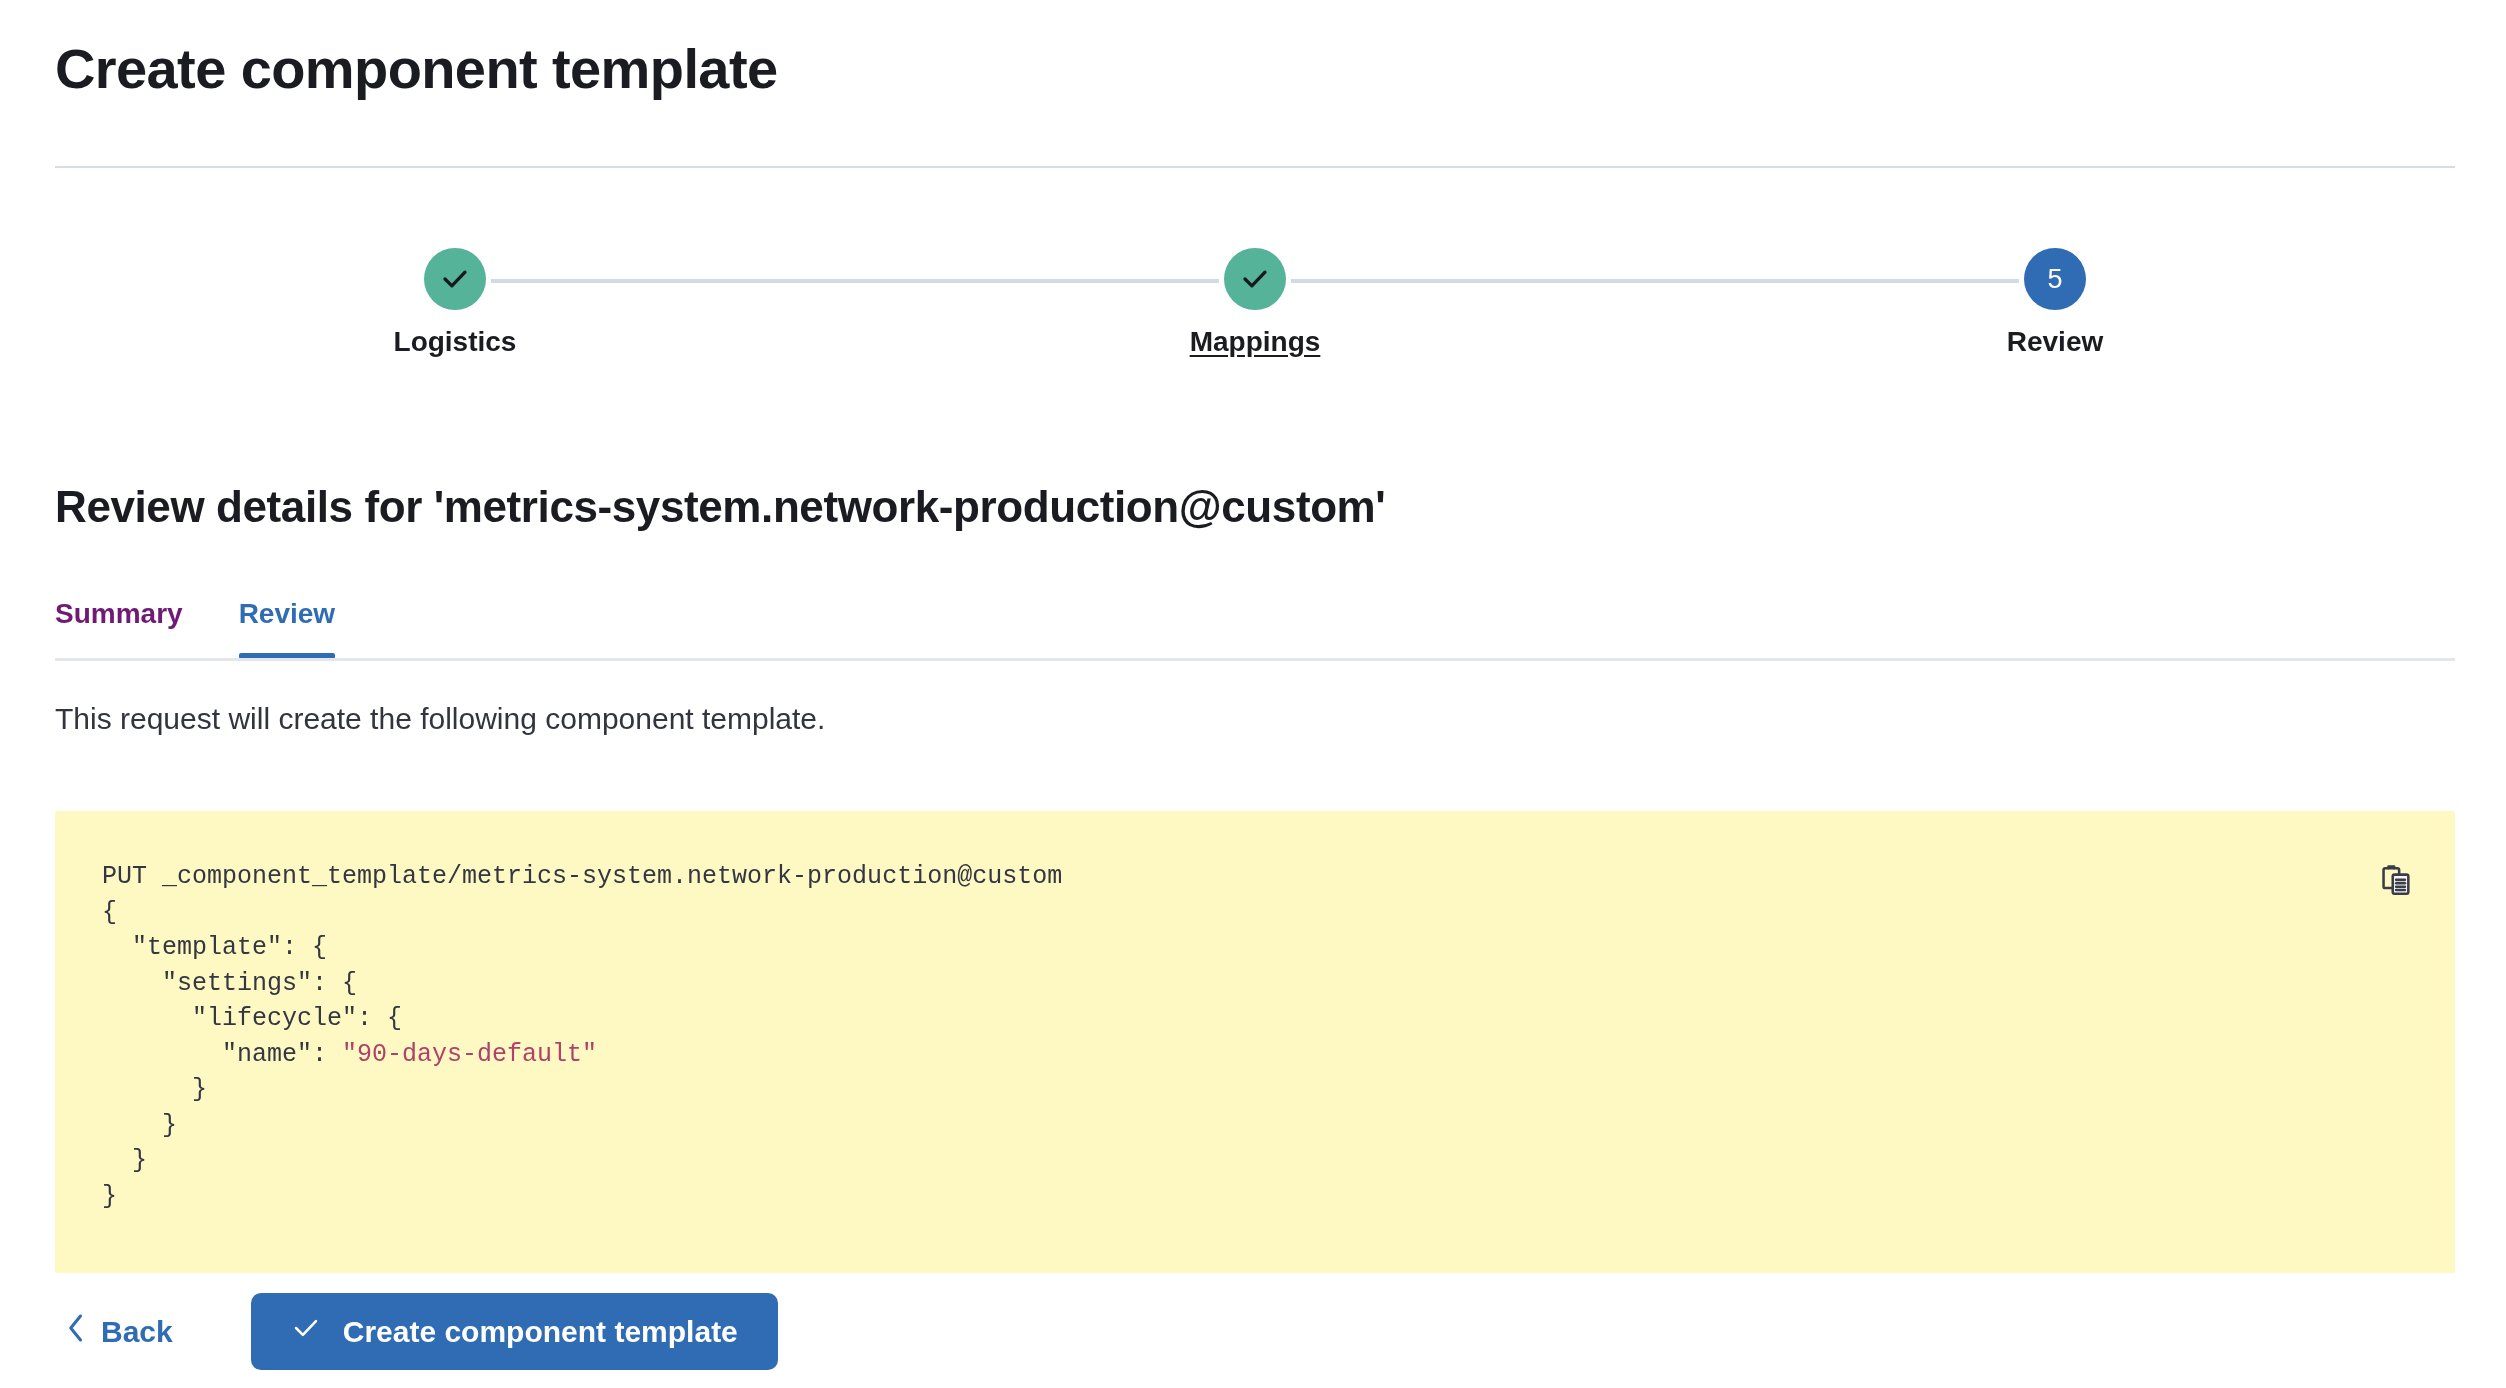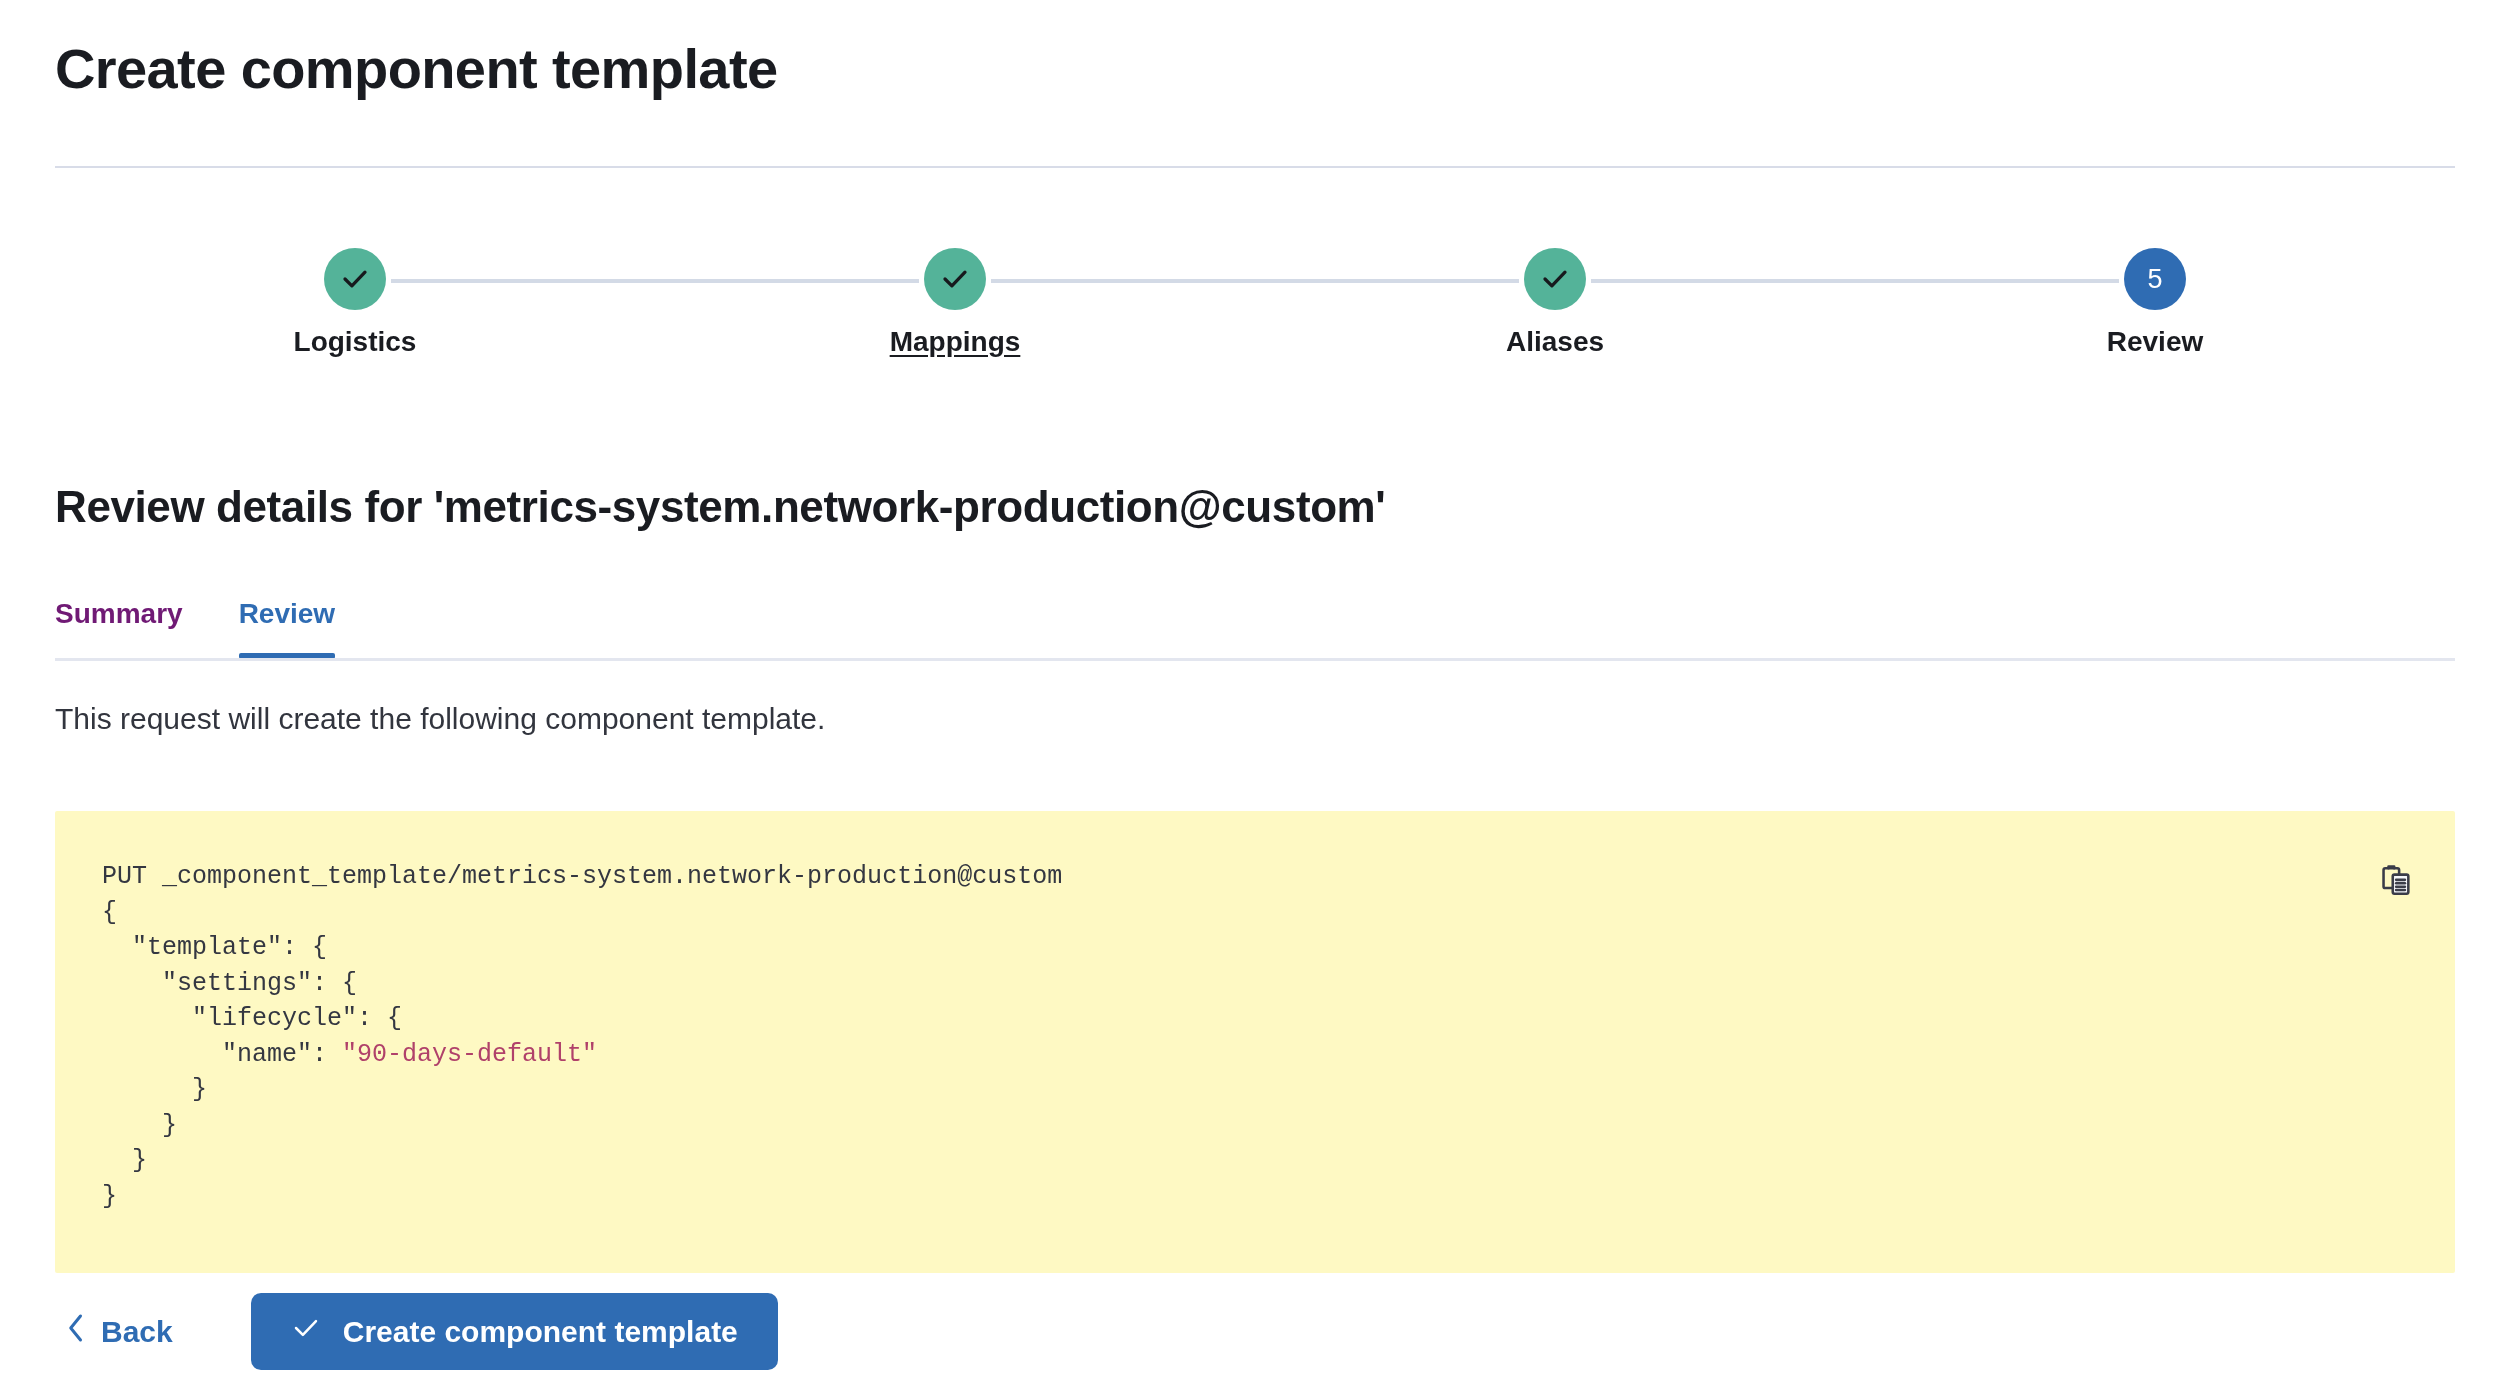--- a/index.html
+++ b/index.html
@@ -262,30 +262,20 @@
       <div class="connector left"></div>
       <div class="connector right"></div>
       <div class="step-circle">
         <svg width="30" height="30" viewBox="0 0 24 24" fill="none" stroke="#17191d" stroke-width="2.6" stroke-linecap="round" stroke-linejoin="round">
             <polyline points="4,12 9.5,17.5 20,6.5"></polyline>
           </svg>
       </div>
       <div class="step-label underline">Mappings</div>
     </div>
 
-    <div class="step">
-      <div class="connector left"></div>
-      <div class="connector right"></div>
-      <div class="step-circle">
-        <svg width="30" height="30" viewBox="0 0 24 24" fill="none" stroke="#17191d" stroke-width="2.6" stroke-linecap="round" stroke-linejoin="round">
-            <polyline points="4,12 9.5,17.5 20,6.5"></polyline>
-          </svg>
-      </div>
-      <div class="step-label">Aliases</div>
-    </div>
 
     <div class="step">
       <div class="connector left"></div>
 
       <div class="step-circle current">5</div>
       <div class="step-label">Review</div>
     </div>
 
   </div>
 

